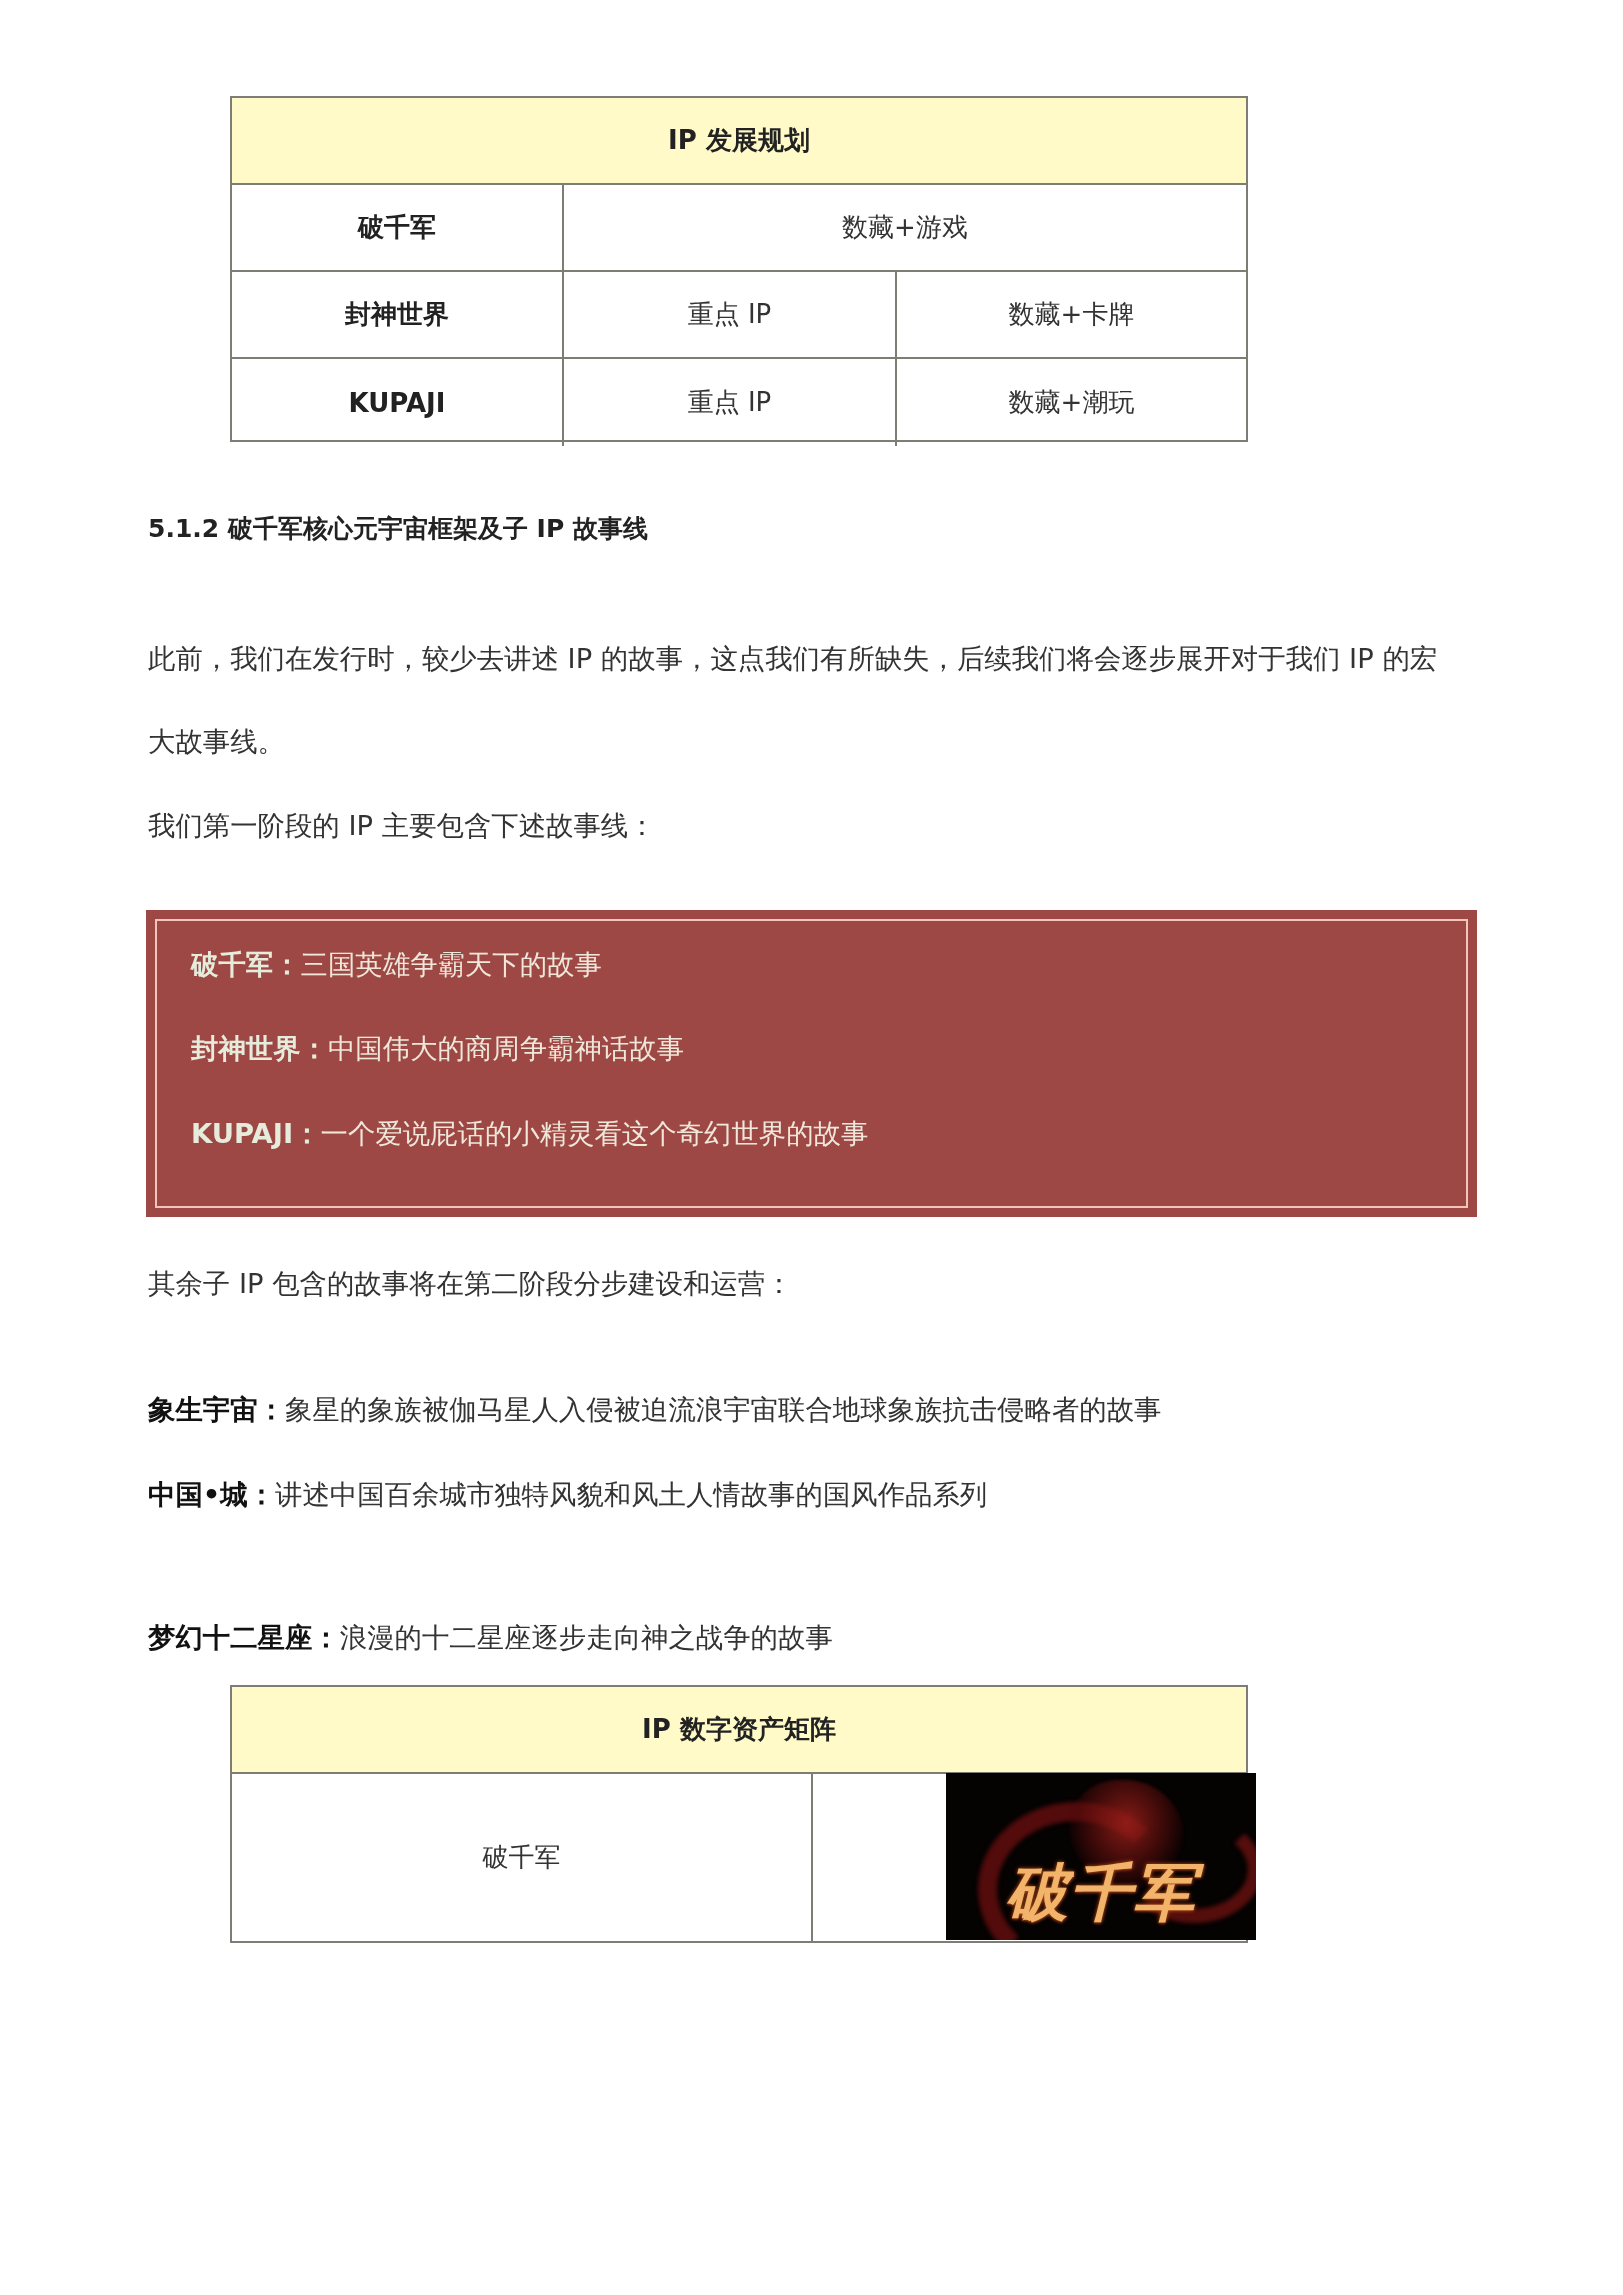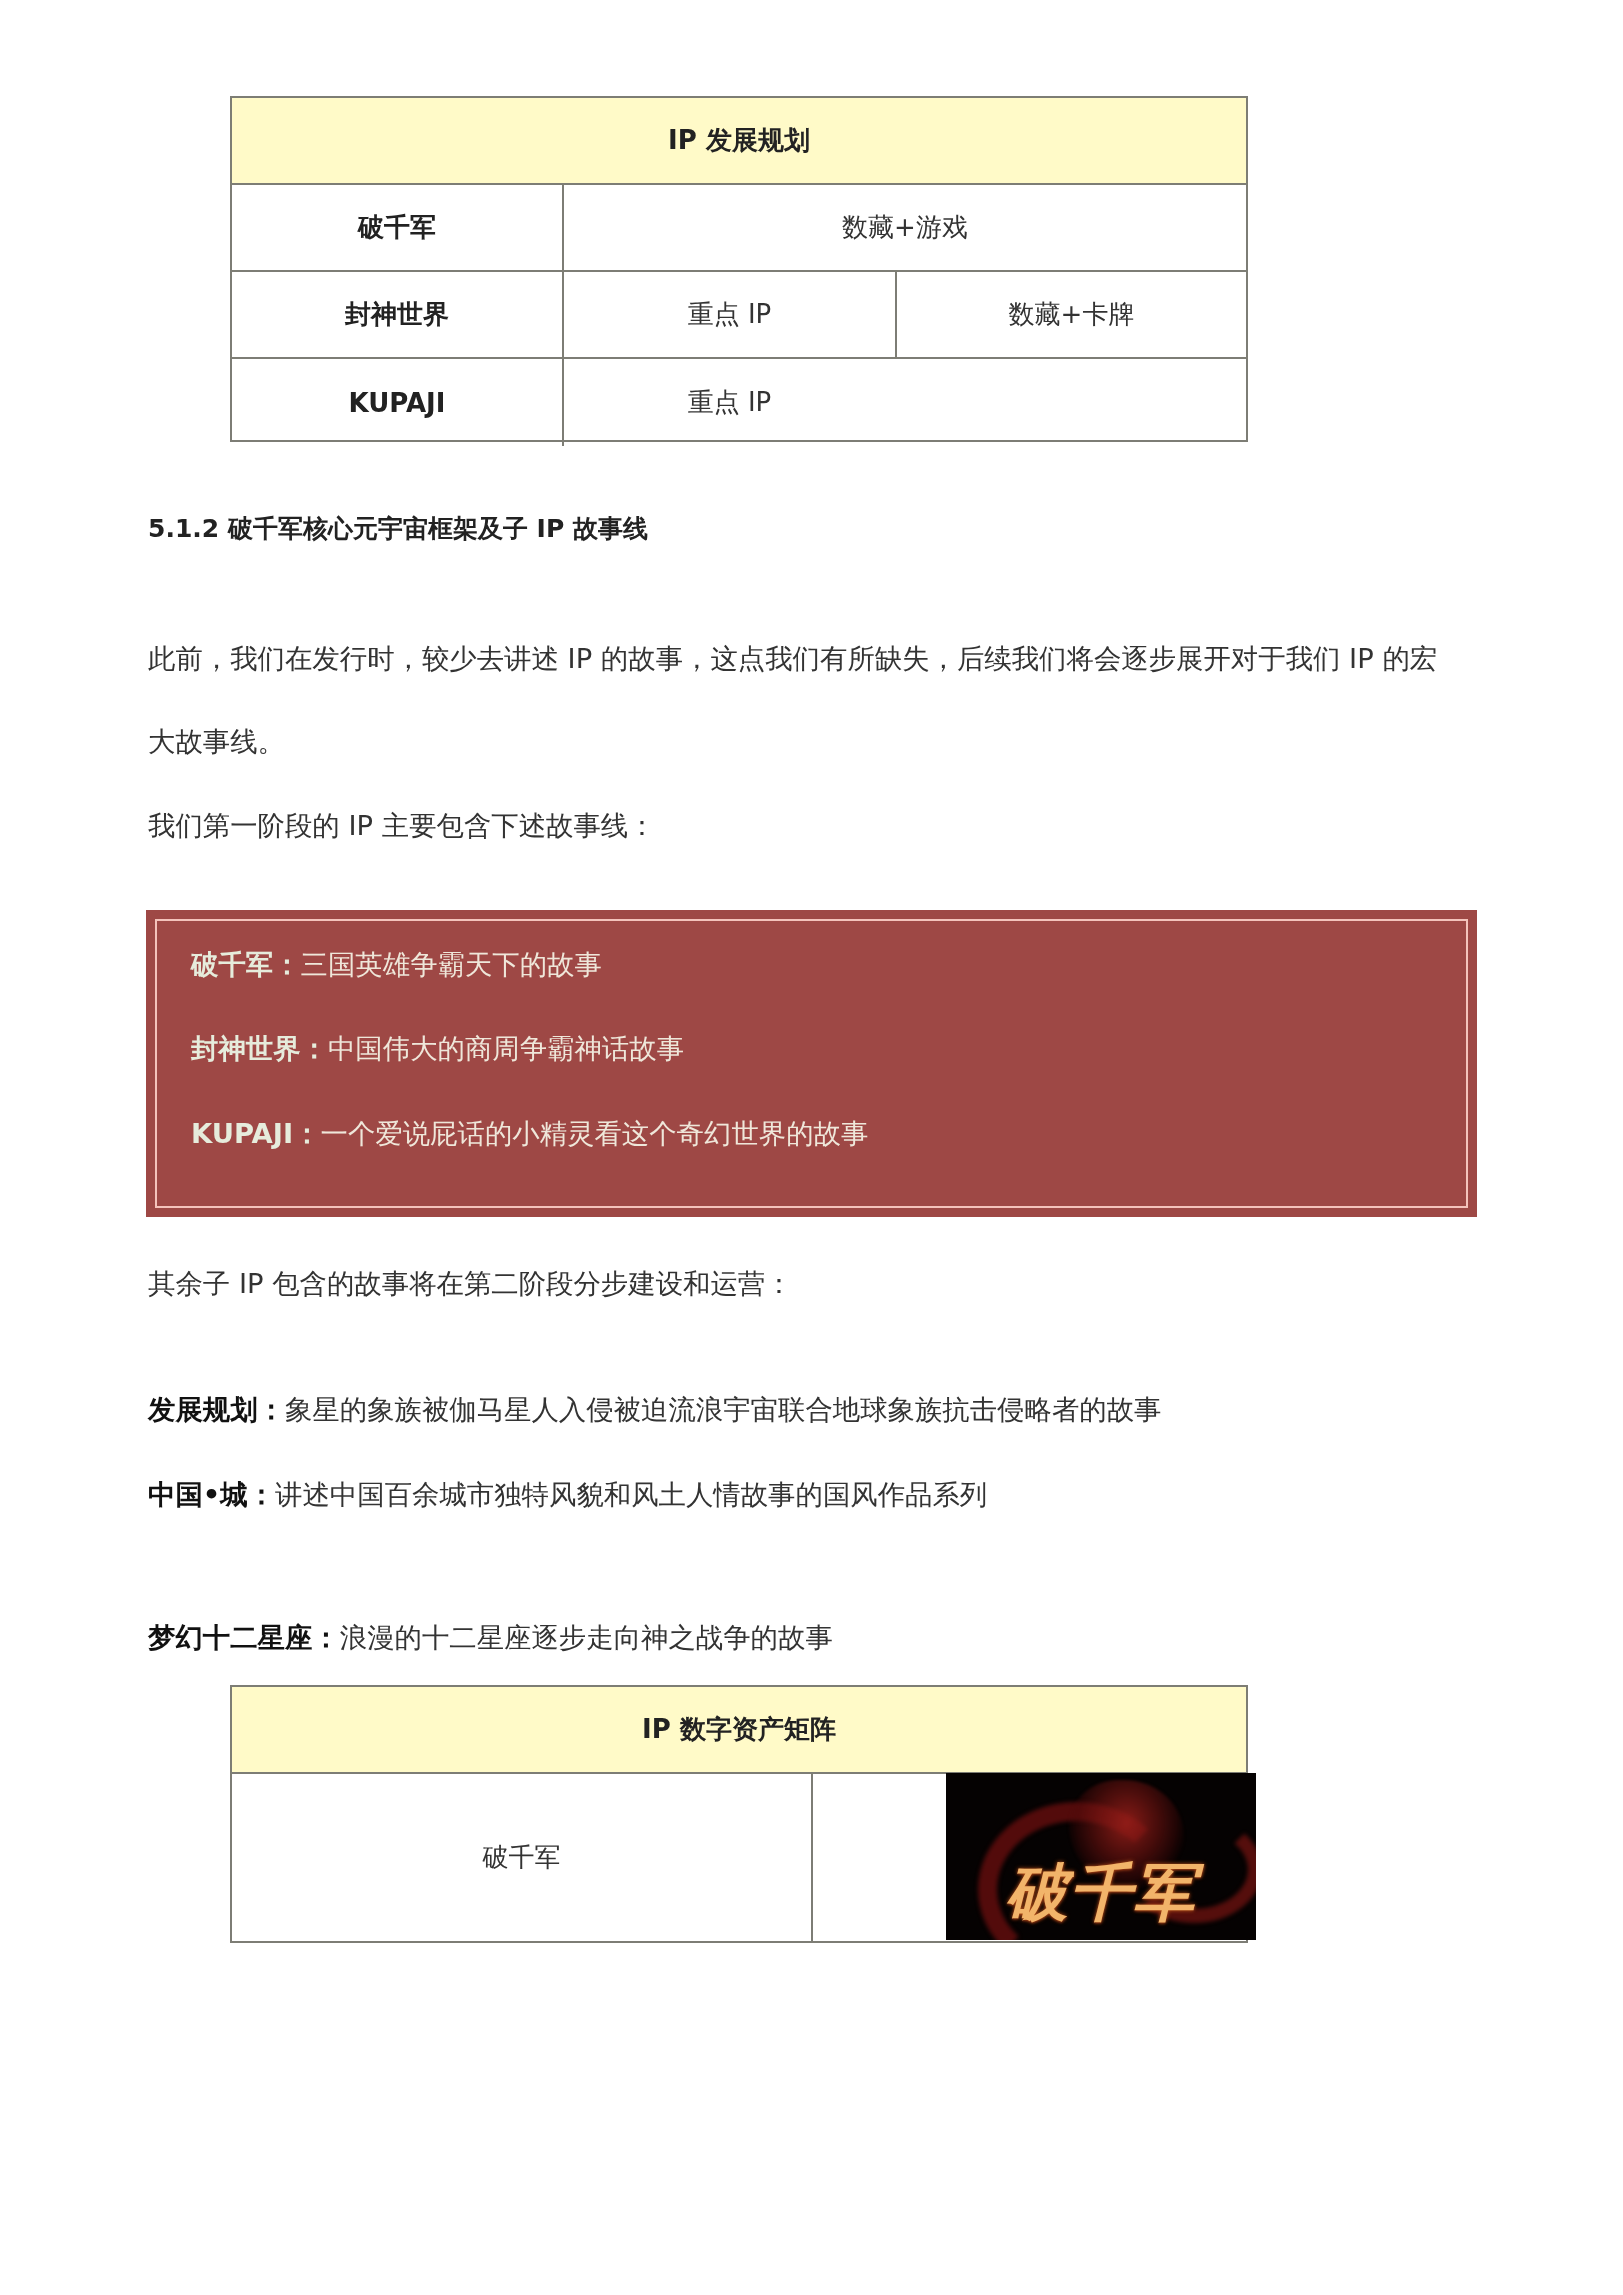--- a/index.html
+++ b/index.html
@@ -51,20 +51,21 @@
     <div class="cell" style="flex:1;">数藏+游戏</div>
   </div>
   <div class="row">
     <div class="cell bold" style="width:330px;">封神世界</div>
     <div class="cell" style="width:333px;">重点 IP</div>
     <div class="cell" style="flex:1;">数藏+卡牌</div>
   </div>
   <div class="row">
     <div class="cell bold" style="width:330px;">KUPAJI</div>
     <div class="cell" style="width:333px;">重点 IP</div>
+    <div class="cell" style="flex:1;">数藏+潮玩</div>
   </div>
 </div>
 
 <div class="heading">5.1.2 破千军核心元宇宙框架及子 IP 故事线</div>
 
 <div class="para" style="top:641px;text-align:center;">此前，我们在发行时，较少去讲述 IP 的故事，这点我们有所缺失，后续我们将会逐步展开对于我们 IP 的宏</div>
 <div class="para" style="top:724px;">大故事线。</div>
 <div class="para" style="top:808px;">我们第一阶段的 IP 主要包含下述故事线：</div>
 
 <div class="redbox">
@@ -76,21 +77,21 @@
     <b>封神世界：</b><span>中国伟大的商周争霸神话故事</span>
   </div>
   <div class="line" style="top:206px;">
     <b>KUPAJI：</b><span>一个爱说屁话的小精灵看这个奇幻世界的故事</span>
   </div>
 </div>
 
 <div class="para" style="top:1266px;">其余子 IP 包含的故事将在第二阶段分步建设和运营：</div>
 
 <div class="sub" style="top:1392px;">
-  <b>发展规划：</b><span>象星的象族被伽马星人入侵被迫流浪宇宙联合地球象族抗击侵略者的故事</span>
+  <b>象生宇宙：</b><span>象星的象族被伽马星人入侵被迫流浪宇宙联合地球象族抗击侵略者的故事</span>
 </div>
 <div class="sub" style="top:1477px;">
   <b>中国•城：</b><span>讲述中国百余城市独特风貌和风土人情故事的国风作品系列</span>
 </div>
 <div class="sub" style="top:1620px;">
   <b>梦幻十二星座：</b><span>浪漫的十二星座逐步走向神之战争的故事</span>
 </div>
 
 <div class="tbl" style="top:1685px; height:258px;">
   <div class="hdr" style="height:87px;">IP 数字资产矩阵</div>

